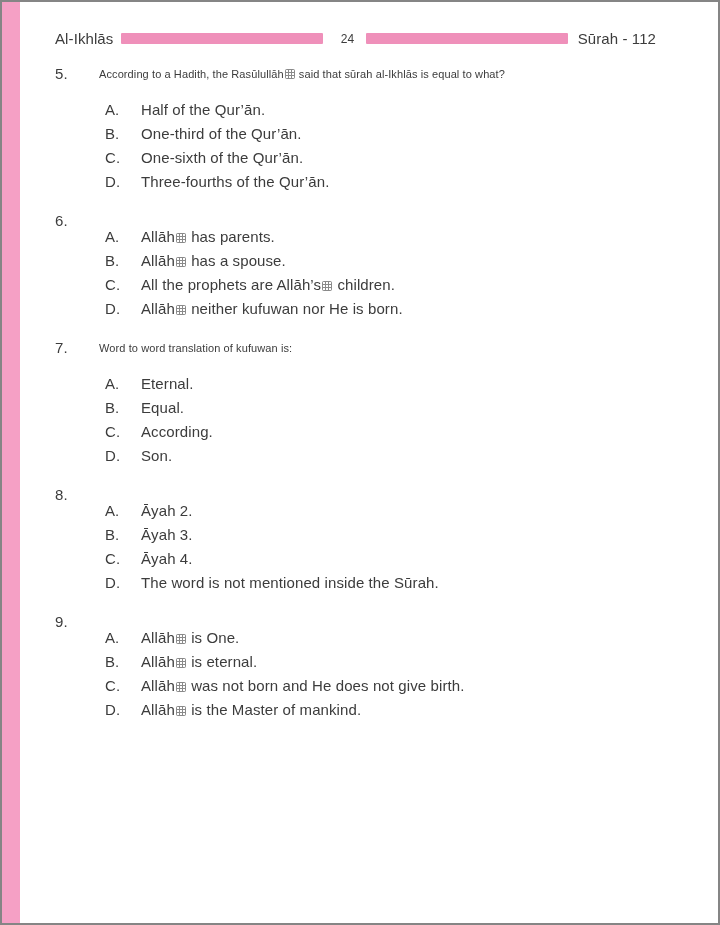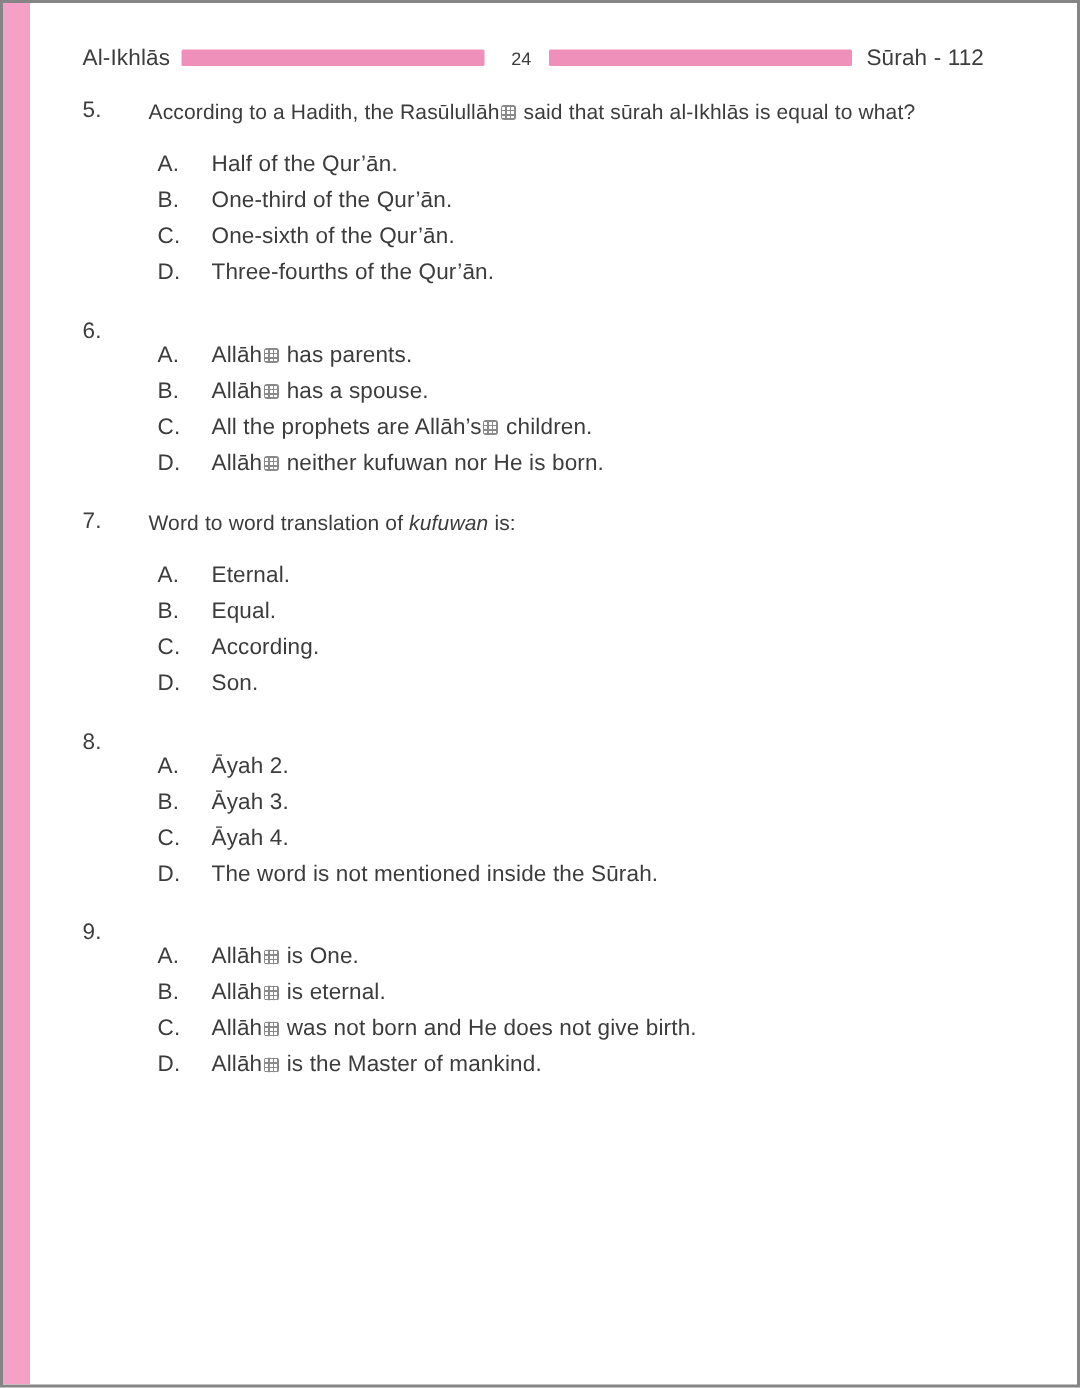--- a/index.html
+++ b/index.html
@@ -40,26 +40,26 @@
   .page-num { font-size: 12px; }
   .content { margin: 17px 58px 0 53px; }
   .question { display: flex; margin-top: 17px; }
   .q-num {
     flex: none;
     width: 44px;
     font-size: 15px;
     line-height: 20px;
   }
   .q-body { flex: 1; min-width: 0; }
-  .q-text { font-size: 14px; line-height: 20px; }
+  .q-text { font-size: 11px; line-height: 20px; }
   .options { margin-top: 14px; }
   .option { display: flex; font-size: 15px; line-height: 24px; }
   .opt-letter { flex: none; margin-left: 6px; width: 36px; }
   .opt-text { flex: 1; min-width: 0; }
-  .seg.italic { font-style: italic; }
+  .seg.italic { }
   .honorific {
     display: inline-block;
     width: 10px;
     height: 10px;
     margin: 0 1px -1px 1px;
     border-radius: 2px;
     background-image:
       repeating-linear-gradient(0deg,  var(--honorific, #8a8a8a) 0 1px, transparent 1px 3px),
       repeating-linear-gradient(90deg, var(--honorific, #8a8a8a) 0 1px, transparent 1px 3px);
   }

